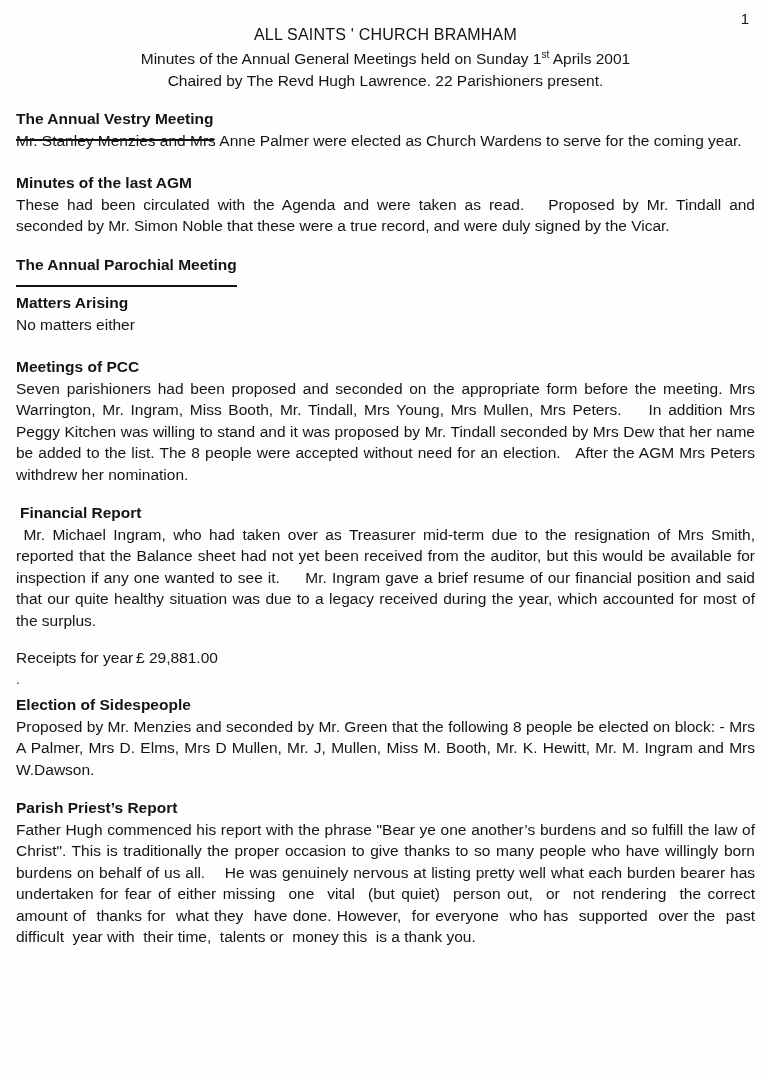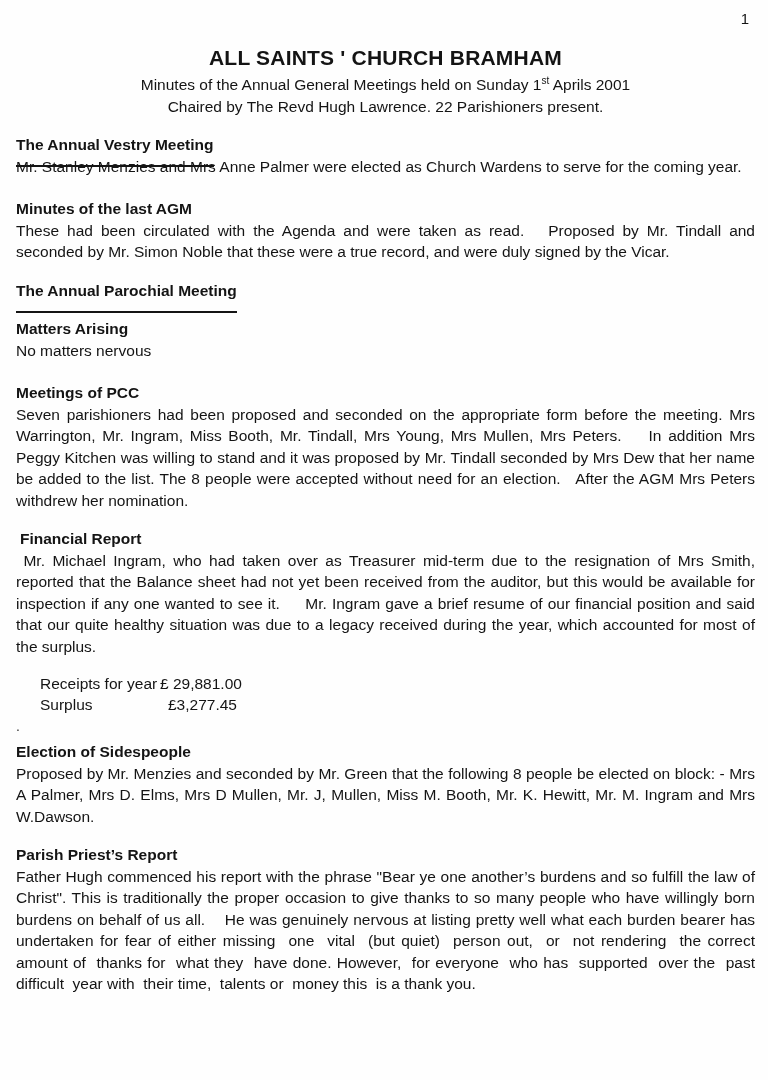--- a/index.html
+++ b/index.html
@@ -24,24 +24,24 @@
   .page-number {
     text-align: right;
     font-size: 15px;
     padding-right: 6px;
     height: 16px;
   }
   .doc-header {
     text-align: center;
   }
   .doc-title {
-    font-size: 21px;
-    font-weight: bold;
+    font-size: 16px;
+    font-weight: normal;
     letter-spacing: 0.2px;
-    margin-top: 20px;
+    margin-top: 0;
   }
   .doc-sub {
     font-size: 15.5px;
     line-height: 21.5px;
   }
   .doc-sub:first-of-type { margin-top: 2px; }
   sup { font-size: 10px; }
   .section { margin: 0; }
   .section-heading {
     font-size: 15.5px;
@@ -60,21 +60,21 @@
     line-height: 21.5px;
     text-align: justify;
     margin: 0;
     white-space: pre-wrap;
   }
   .figures {
     margin-top: 16px;
     font-size: 15.5px;
     line-height: 21px;
   }
-  .figure-row { display: flex; margin-left: 24px; }
+  .figure-row { display: flex; }
   .figure-label {
     display: inline-block;
     width: 120px;
   }
   .figure-value { display: inline-block; }
   .figure-row.r2 .figure-value { padding-left: 0px; }
   .figure-row.r3 .figure-value { padding-left: 8px; }
   .artifact {
     font-size: 14px;
     line-height: 10px;
@@ -105,40 +105,36 @@
     <h3 class="section-heading gap-lg">Minutes of the last AGM</h3>
     <p class="body-text">These had been circulated with the Agenda and were taken as read.   Proposed by Mr. Tindall and seconded by Mr. Simon Noble that these were a true record, and were duly signed by the Vicar.</p>
   </div>
 
   <div class="section">
     <h3 class="section-heading underlined"><span class="hd-text">The Annual Parochial Meeting</span></h3>
   </div>
 
   <div class="section">
     <h3 class="section-heading">Matters Arising</h3>
-    <p class="body-text">No matters nervous</p>
+    <p class="body-text">No matters either</p>
   </div>
 
   <div class="section">
     <h3 class="section-heading gap-lg">Meetings of PCC</h3>
     <p class="body-text">Seven parishioners had been proposed and seconded on the appropriate form before the meeting. Mrs Warrington, Mr. Ingram, Miss Booth, Mr. Tindall, Mrs Young, Mrs Mullen, Mrs Peters.    In addition Mrs Peggy Kitchen was willing to stand and it was proposed by Mr. Tindall seconded by Mrs Dew that her name be added to the list. The 8 people were accepted without need for an election.   After the AGM Mrs Peters withdrew her nomination.</p>
   </div>
 
 
   <div class="section">
     <h3 class="section-heading indent" style="">Financial Report</h3>
     <p class="body-text"> Mr. Michael Ingram, who had taken over as Treasurer mid-term due to the resignation of Mrs Smith, reported that the Balance sheet had not yet been received from the auditor, but this would be available for inspection if any one wanted to see it.     Mr. Ingram gave a brief resume of our financial position and said that our quite healthy situation was due to a legacy received during the year, which accounted for most of the surplus.</p>
     <div class="figures">
       <div class="figure-row r1">
         <span class="figure-label">Receipts for year</span>
         <span class="figure-value">£ 29,881.00</span>
-      </div>
-      <div class="figure-row r3">
-        <span class="figure-label">Surplus</span>
-        <span class="figure-value">£3,277.45</span>
       </div>
     </div>
     <div class="artifact" style="margin-top:6px;">.</div>
   </div>
 
   <div class="section">
     <h3 class="section-heading" style="margin-top:10px;">Election of Sidespeople</h3>
     <p class="body-text">Proposed by Mr. Menzies and seconded by Mr. Green that the following 8 people be elected on block: - Mrs A Palmer, Mrs D. Elms, Mrs D Mullen, Mr. J, Mullen, Miss M. Booth, Mr. K. Hewitt, Mr. M. Ingram and Mrs W.Dawson.</p>
   </div>
 

